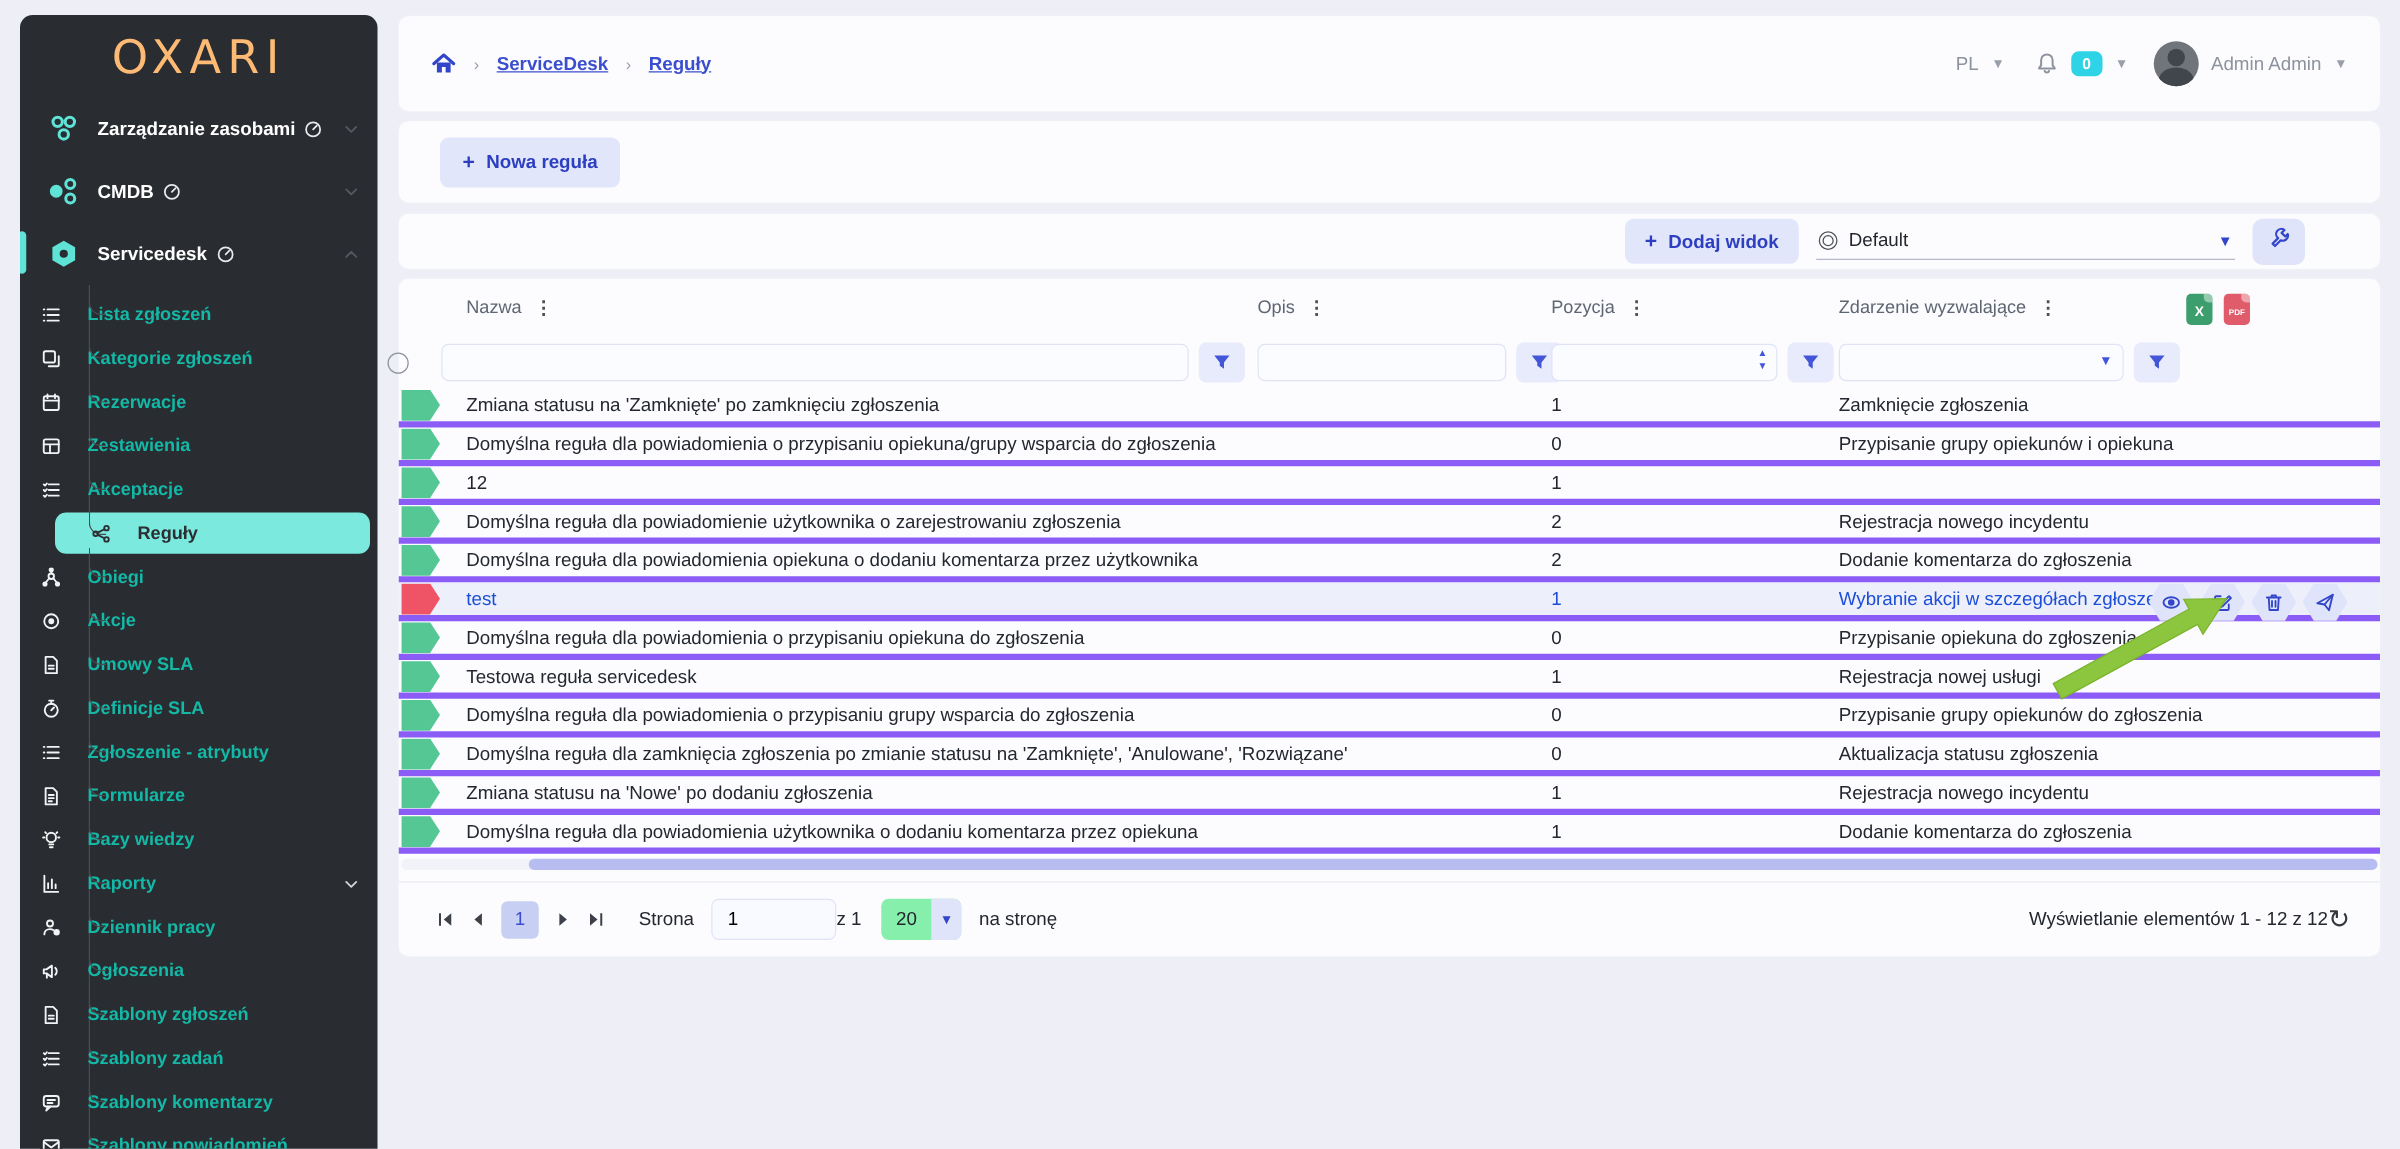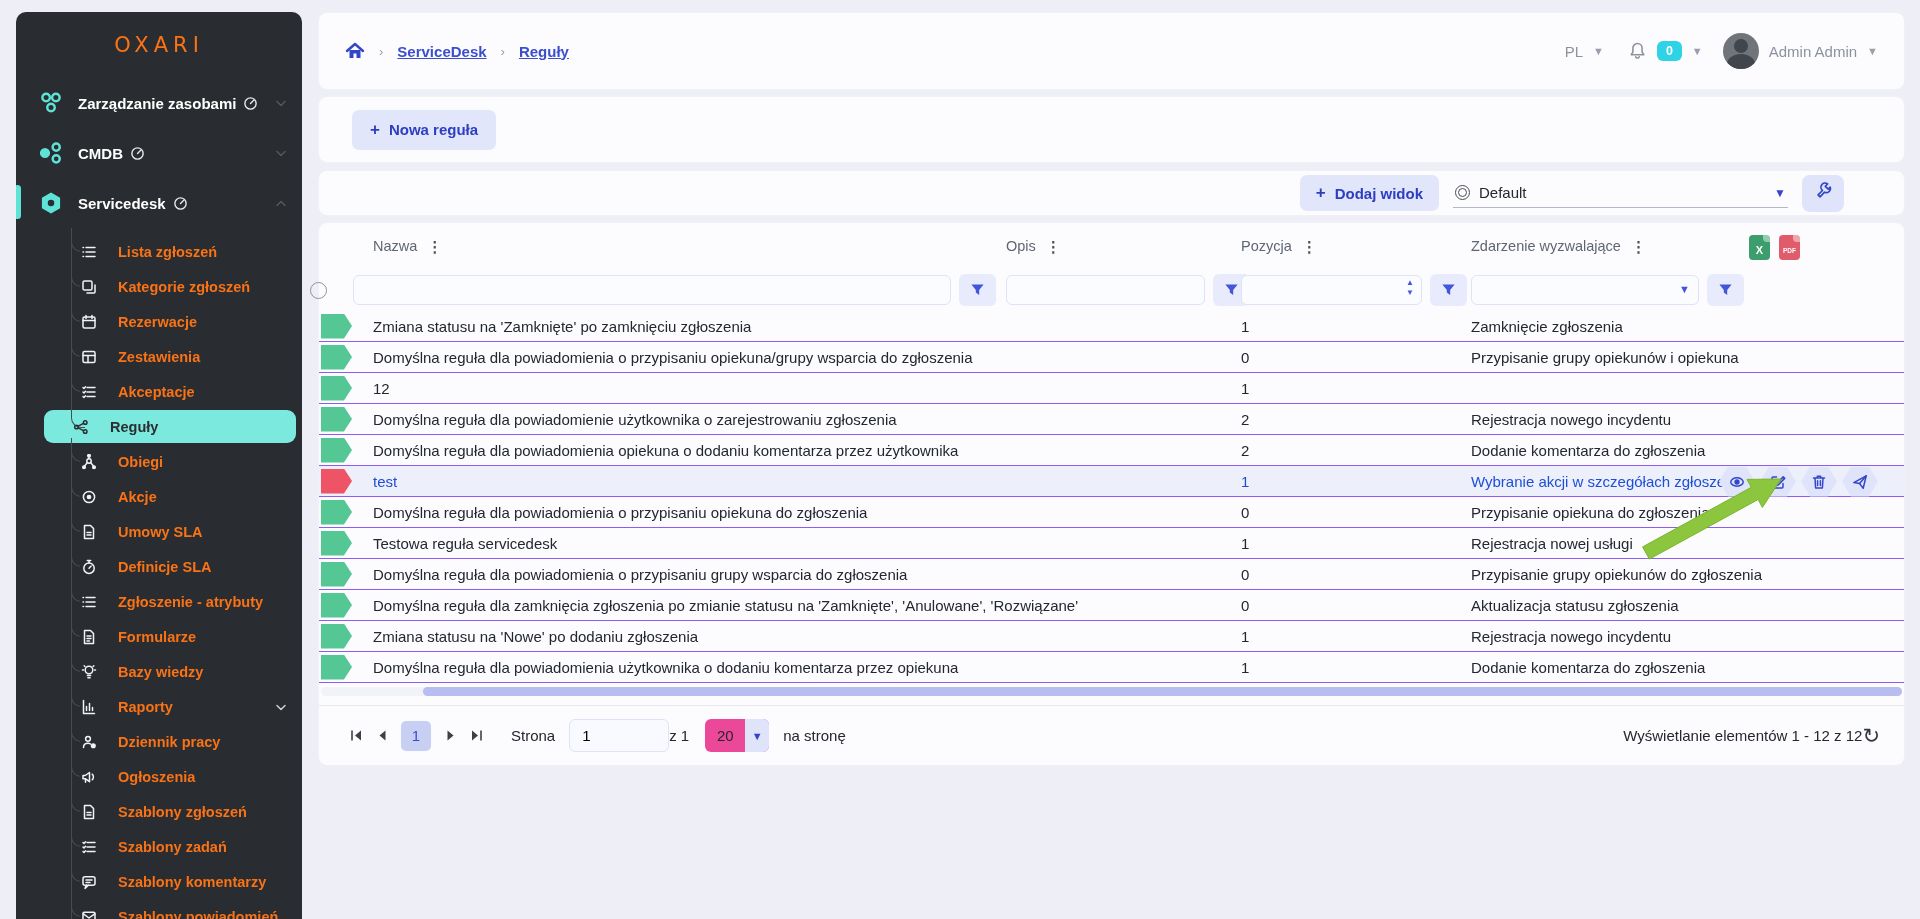--- a/index.html
+++ b/index.html
@@ -3,36 +3,36 @@
 <meta charset="utf-8">
 <style>
   * { margin:0; padding:0; box-sizing:border-box; }
   html,body { width:1920px; height:919px; overflow:hidden;
     font-family:"Liberation Sans", sans-serif; background:#edeef6; color:#23272f; }
 
   
   .sidebar { position:absolute; left:16px; top:12px; width:286px; height:907px;
     background:#292c30; border-radius:10px 10px 0 0; overflow:hidden; }
   .logo { height:66px; display:flex; align-items:center; justify-content:center;
-    color:#f97316; font-size:21px; letter-spacing:5px; font-weight:400;
+    color:#fdba74; font-size:37px; letter-spacing:5px; font-weight:400;
     font-family:"DejaVu Sans", sans-serif; }
   .ngroup { position:relative; height:50px; display:flex; align-items:center;
     padding:0 14px 0 22px; color:#fff; font-size:15px; font-weight:bold; cursor:pointer; }
   .gic { width:26px; height:26px; margin-right:14px; color:#5ee3d6; flex:none; }
   .gic svg, .sic svg { width:100%; height:100%; }
   .glab { white-space:nowrap; }
   .gauge { width:15px; height:15px; margin-left:7px; color:#e8eaec; flex:none; }
   .gchev { margin-left:auto; width:14px; height:14px; color:#55595f; flex:none; }
   .gchev svg { width:14px; height:14px; }
   .active-edge { position:absolute; left:-2px; top:173px; width:7px; height:34px;
     background:#5ee3d6; border-radius:4px; }
   .navsub { position:relative; padding-top:6px; }
   .treeline { position:absolute; left:55px; top:0; bottom:0; width:1px; background:#494d52; }
   .nsub { position:relative; height:35px; display:flex; align-items:center;
-    padding-left:48px; color:#f97316; font-size:14.5px; font-weight:bold; cursor:pointer; }
+    color:#14b8a6; font-size:14.5px; font-weight:bold; cursor:pointer; }
   .nsub .elbow { position:absolute; left:55px; top:-6px; width:14px; height:24px;
     border-left:1px solid #494d52; border-bottom:1px solid #494d52;
     border-bottom-left-radius:10px; }
   .sic { width:18px; height:18px; margin:0 20px 0 16px; color:#f2f3f5; flex:none;
     position:relative; z-index:1; background:#292c30; padding:1px; }
   .nsub.act { margin:1px 6px 1px 28px; padding-left:20px; height:33px;
     background:#7ce9de; border-radius:9px; color:#2b2e33; }
   .nsub.act .elbow { left:27px; }
   .nsub.act .sic { background:transparent; color:#2b2e33; margin-left:8px; }
   .schev { margin-left:auto; margin-right:14px; width:14px; height:14px; color:#cfd2d6; }
@@ -113,21 +113,21 @@
   .spin { position:absolute; right:8px; top:4px; display:flex; flex-direction:column;
     gap:2px; color:#4456d8; font-size:8px; line-height:1; cursor:pointer; }
   .selcaret { position:absolute; right:9px; top:9px; color:#4456d8; font-size:11px;
     line-height:1; cursor:pointer; }
   .fbtn { width:37px; height:32px; flex:none; background:#e7ebfb; border:none; border-radius:6px;
     display:flex; align-items:center; justify-content:center; color:#4456d8; cursor:pointer; }
   .fbtn svg { width:15px; height:15px; }
   .halfcircle { position:absolute; left:-9px; top:13px; width:17px; height:17px;
     border:1.6px solid #8d939e; border-radius:50%; }
 
-  .trow { height:31px; border-bottom:1px solid #8b5cf6; font-size:15px; position:relative; }
+  .trow { height:31px; border-bottom:5px solid #8b5cf6; font-size:15px; position:relative; }
   .trow.hl { background:#edf0fb; }
   .ctag { padding-left:2px; }
   .tag { display:block; width:31px; height:25px;
     clip-path:polygon(0 0, 74% 0, 100% 50%, 74% 100%, 0 100%); }
   .tag.green { background:#54c795; }
   .tag.red { background:#ef5366; }
   .cname { padding-left:20px; white-space:nowrap; overflow:visible; z-index:1; }
   .link { color:#1d4ed8; cursor:pointer; }
   .row-actions { position:absolute; right:26px; top:0; height:31px; display:flex;
     align-items:center; gap:5px; }
@@ -144,21 +144,21 @@
     align-items:center; padding:0 24px; font-size:15px; color:#23272f; }
   .pbtn { width:26px; height:26px; background:none; border:none; display:flex; align-items:center;
     justify-content:center; color:#3c4048; cursor:pointer; }
   .pbtn svg { width:13px; height:13px; }
   .pcurrent { width:30px; height:30px; background:#c7d0f2; border:none; border-radius:5px;
     color:#3a4cd0; font-size:15px; margin:0 6px; cursor:pointer; font-family:inherit; }
   .plabel { margin-left:22px; }
   .pinput { width:100px; height:33px; background:#f9faff; border:1px solid #dfe3f5;
     border-radius:6px; margin-left:14px; padding:0 12px; font-size:15px; font-family:inherit; }
   .pof { }
-  .psize { margin-left:16px; width:64px; height:33px; background:#ec4899; border-radius:6px;
+  .psize { margin-left:16px; width:64px; height:33px; background:#86efac; border-radius:6px;
     display:flex; align-items:center; cursor:pointer; }
   .psize .val { flex:1; text-align:center; font-size:15px; }
   .psize .car { width:24px; height:33px; background:#dfe4fa; border-radius:0 6px 6px 0;
     color:#3346c9; font-size:11px; display:flex; align-items:center; justify-content:center; }
   .pper { margin-left:14px; }
   .psummary { margin-left:auto; display:flex; align-items:center; }
   .refresh { font-size:21px; color:#33373e; cursor:pointer; line-height:1; }
 
   .arrow-anno { position:absolute; left:1308px; top:460px; width:170px; height:115px;
     pointer-events:none; z-index:5; }

